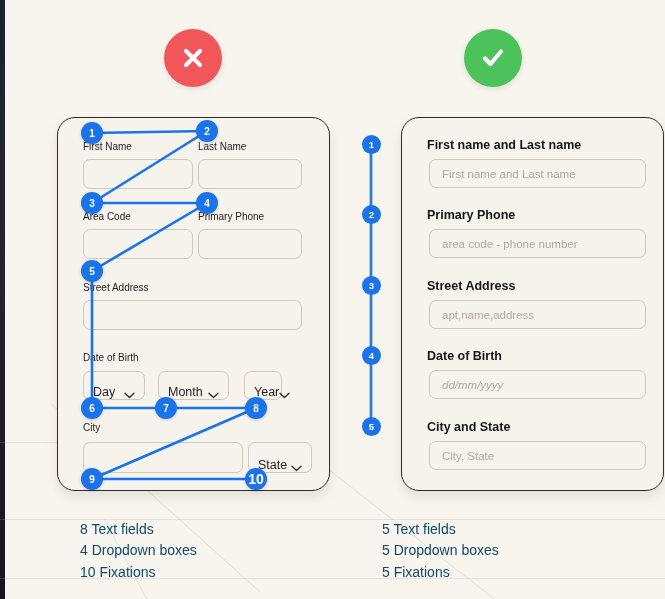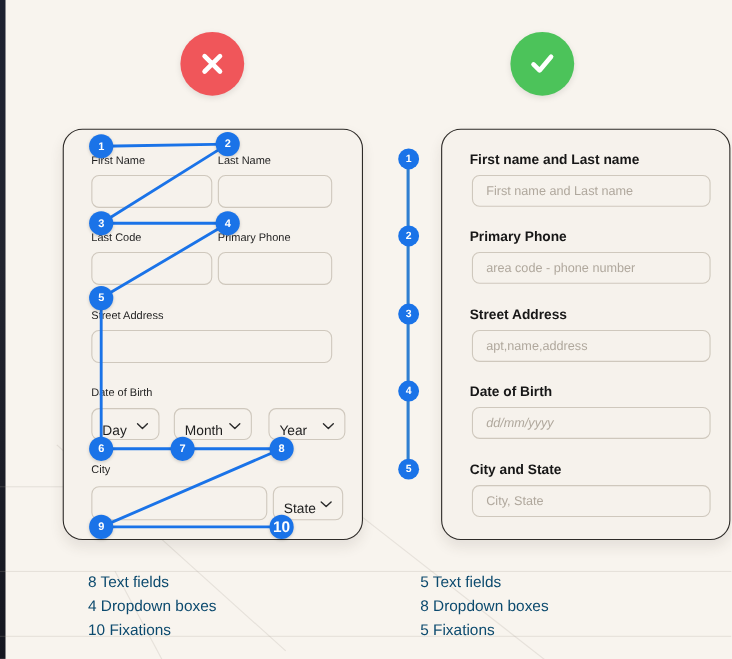--- a/index.html
+++ b/index.html
@@ -75,23 +75,23 @@
     background: transparent;
     box-sizing: border-box;
   }
   .dropdown {
     position: absolute;
     border: 1px solid #cfc8bd;
     border-radius: 7px;
     background: transparent;
     box-sizing: border-box;
     display: flex;
-    align-items: flex-start;
+    align-items: flex-end;
     justify-content: space-between;
-    padding: 12px 9px;
+    padding: 0 9px;
   }
   .dropdown .dd-label {
     font-size: 12.5px;
     color: #1f1f1f;
   }
   .chev { width: 11px; height: 7px; flex: 0 0 auto; }
 
   
   .r-label {
     position: absolute;
@@ -188,21 +188,21 @@
   </div>
 
   <div class="card" id="card-left">
 
     <div class="field-label" style="left:25px; top:23px;">First Name</div>
     <div class="text-input" style="left:25px; top:41px; width:110px; height:30px;"></div>
 
     <div class="field-label" style="left:140px; top:23px;">Last Name</div>
     <div class="text-input" style="left:140px; top:41px; width:104px; height:30px;"></div>
 
-    <div class="field-label" style="left:25px; top:93px;">Last Code</div>
+    <div class="field-label" style="left:25px; top:93px;">Area Code</div>
     <div class="text-input" style="left:25px; top:111px; width:110px; height:30px;"></div>
 
     <div class="field-label" style="left:140px; top:93px;">Primary Phone</div>
     <div class="text-input" style="left:140px; top:111px; width:104px; height:30px;"></div>
 
     <div class="field-label" style="left:25px; top:164px;">Street Address</div>
     <div class="text-input" style="left:25px; top:182px; width:219px; height:30px;"></div>
 
     <div class="field-label" style="left:25px; top:234px;">Date of Birth</div>
 
@@ -213,21 +213,21 @@
       </svg>
     </div>
 
     <div class="dropdown" style="left:100px; top:253px; width:71px; height:29px;">
       <span class="dd-label">Month</span>
       <svg class="chev" viewBox="0 0 11 7">
         <path d="M1 1.3 L5.5 5.5 L10 1.3" stroke="#2b2b2b" stroke-width="1.3" fill="none" stroke-linecap="round" stroke-linejoin="round"></path>
       </svg>
     </div>
 
-    <div class="dropdown" style="left:186px; top:253px; width:70px; height:29px;">
+    <div class="dropdown" style="left:186px; top:253px; width:38px; height:29px;">
       <span class="dd-label">Year</span>
       <svg class="chev" viewBox="0 0 11 7">
         <path d="M1 1.3 L5.5 5.5 L10 1.3" stroke="#2b2b2b" stroke-width="1.3" fill="none" stroke-linecap="round" stroke-linejoin="round"></path>
       </svg>
     </div>
 
     <div class="field-label" style="left:25px; top:304px;">City</div>
     <div class="text-input" style="left:25px; top:324px; width:160px; height:31px;"></div>
 
     <div class="dropdown" style="left:190px; top:324px; width:64px; height:31px;">
@@ -301,17 +301,17 @@
   <div class="r-fixation" style="left:362px; top:417px;">5</div>
 
   <div class="caption-block" id="caption-left">
     <span class="caption-line">8 Text fields</span>
     <span class="caption-line">4 Dropdown boxes</span>
     <span class="caption-line">10 Fixations</span>
   </div>
 
   <div class="caption-block" id="caption-right">
     <span class="caption-line">5 Text fields</span>
-    <span class="caption-line">8 Dropdown boxes</span>
+    <span class="caption-line">5 Dropdown boxes</span>
     <span class="caption-line">5 Fixations</span>
   </div>
 
 </div>
 
 </body></html>

